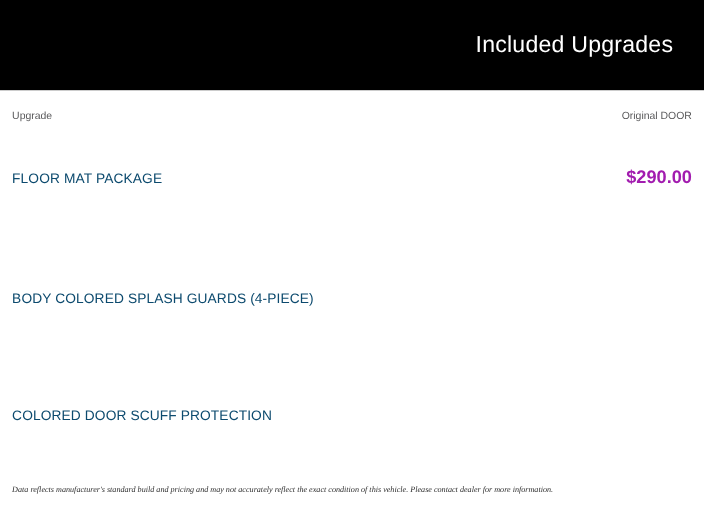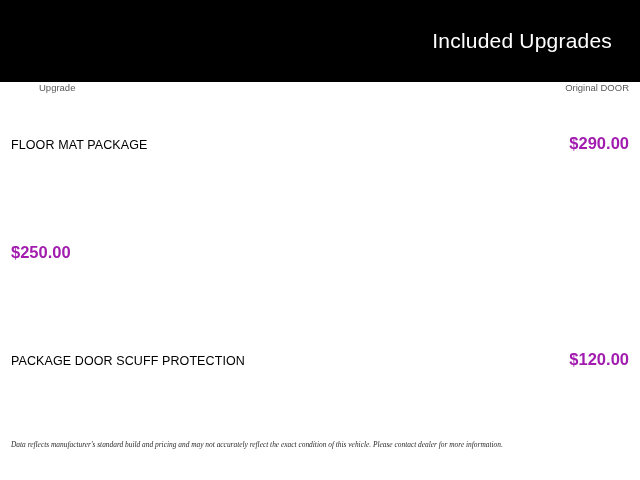--- a/index.html
+++ b/index.html
@@ -36,38 +36,38 @@
     letter-spacing: 0.2px;
   }
   .content {
     padding: 0 11px;
     box-sizing: border-box;
   }
   .col-head {
     display: flex;
     justify-content: space-between;
     align-items: flex-end;
-    margin-left: 28px;
+    padding-top: 18px;
   }
   .col-head span {
     color: #58585a;
     font-size: 9.5px;
     font-weight: 400;
   }
   .rows {
     margin-top: 0;
   }
   .row {
     display: flex;
     justify-content: space-between;
     align-items: baseline;
     height: 107px;
   }
   .row-name {
-    color: #000000;
+    color: #0c4a6e;
     font-size: 12.5px;
     font-weight: 400;
     letter-spacing: 0.1px;
     padding-top: 46px;
   }
   .row-price {
     color: #a21caf;
     font-size: 16.5px;
     font-weight: bold;
     padding-top: 43px;
@@ -104,26 +104,25 @@
     </div>
 
     <div class="rows">
 
       <div class="row">
         <div class="row-name">FLOOR MAT PACKAGE</div>
         <div class="row-price">$290.00</div>
       </div>
 
       <div class="row">
-        <div class="row-price">$250.00</div>
+        <div class="row-name">BODY COLORED SPLASH GUARDS (4-PIECE)</div>
       </div>
 
       <div class="row">
-        <div class="row-name">PACKAGE DOOR SCUFF PROTECTION</div>
-        <div class="row-price">$120.00</div>
+        <div class="row-name">COLORED DOOR SCUFF PROTECTION</div>
       </div>
 
     </div>
   </div>
 
   <div class="disclaimer">Data reflects manufacturer's standard build and pricing and may not accurately reflect the exact condition of this vehicle. Please contact dealer for more information.</div>
 
 </div>
 
 </body></html>

